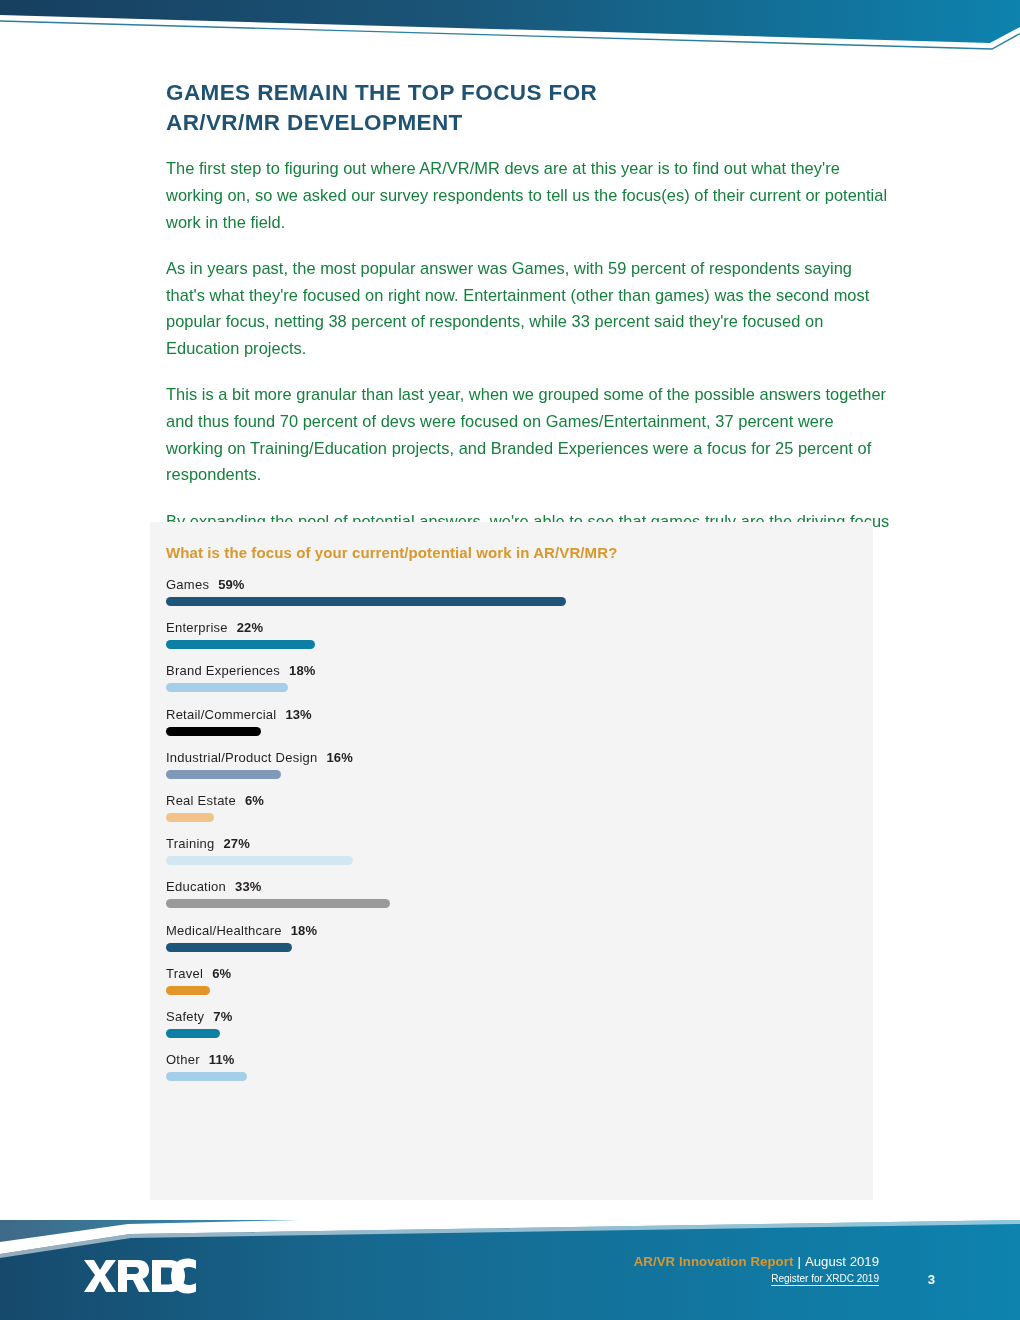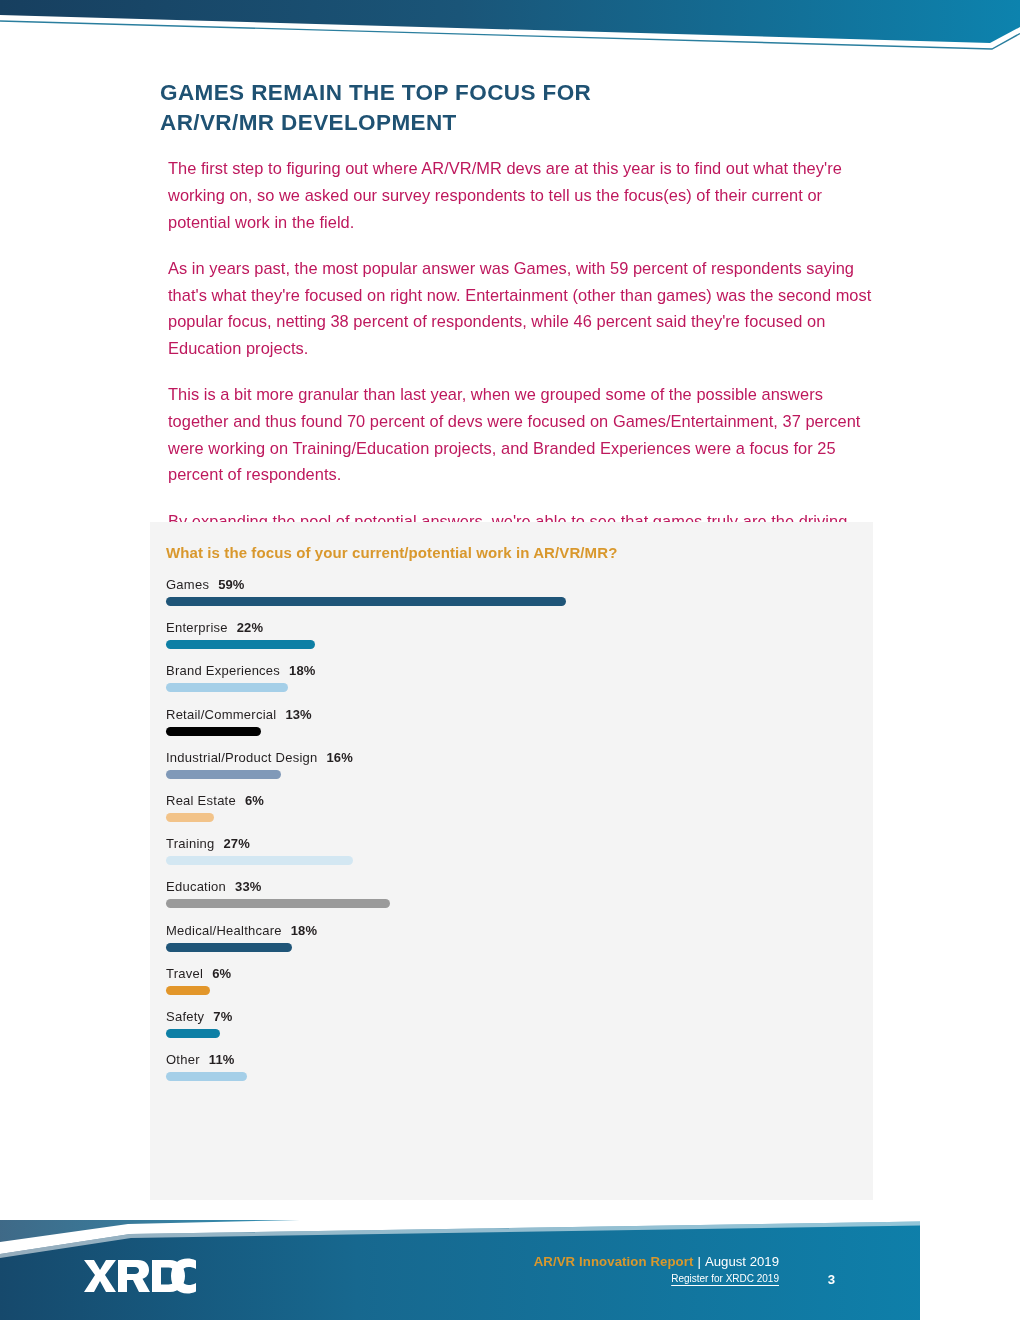--- a/index.html
+++ b/index.html
@@ -22,40 +22,40 @@
     width: 1020px;
     height: 60px;
     overflow: hidden;
   }
   .top-banner svg { display: block; }
 
   
   .content {
     position: absolute;
     top: 78px;
-    left: 160px;
+    left: 166px;
     width: 725px;
   }
 
   .page-heading {
     color: #1f5273;
     font-size: 22.5px;
     font-weight: bold;
     letter-spacing: 0.4px;
     line-height: 1.32;
     margin: 0 0 18px 0;
     text-transform: uppercase;
   }
   .page-heading .hl-line { display: block; }
 
   .body-par {
-    color: #be185d;
+    color: #15803d;
     font-size: 16.4px;
     line-height: 1.62;
-    margin: 0 0 20px 8px;
+    margin: 0 0 20px 0;
     letter-spacing: 0.05px;
   }
   .body-par:last-child { margin-bottom: 0; }
 
   
   .chart-panel {
     position: absolute;
     top: 522px;
     left: 150px;
     width: 723px;
@@ -98,21 +98,21 @@
     height: 9px;
     border-radius: 5px;
     display: block;
   }
 
   
   .footer {
     position: absolute;
     left: 0;
     bottom: 0;
-    width: 920px;
+    width: 1020px;
     height: 100px;
     overflow: hidden;
   }
   .footer-bg { position: absolute; inset: 0; }
   .footer-bg svg { display: block; }
 
   .logo {
     position: absolute;
     left: 84px;
     top: 38px;
@@ -178,21 +178,21 @@
   </svg>
 </div>
 
 <div class="content">
   <h1 class="page-heading">
     <span class="hl-line">GAMES REMAIN THE TOP FOCUS FOR</span>
     <span class="hl-line">AR/VR/MR DEVELOPMENT</span>
   </h1>
 
   <p class="body-par">The first step to figuring out where AR/VR/MR devs are at this year is to find out what they're working on, so we asked our survey respondents to tell us the focus(es) of their current or potential work in the field.</p>
-  <p class="body-par">As in years past, the most popular answer was Games, with 59 percent of respondents saying that's what they're focused on right now. Entertainment (other than games) was the second most popular focus, netting 38 percent of respondents, while 46 percent said they're focused on Education projects.</p>
+  <p class="body-par">As in years past, the most popular answer was Games, with 59 percent of respondents saying that's what they're focused on right now. Entertainment (other than games) was the second most popular focus, netting 38 percent of respondents, while 33 percent said they're focused on Education projects.</p>
   <p class="body-par">This is a bit more granular than last year, when we grouped some of the possible answers together and thus found 70 percent of devs were focused on Games/Entertainment, 37 percent were working on Training/Education projects, and Branded Experiences were a focus for 25 percent of respondents.</p>
   <p class="body-par">By expanding the pool of potential answers, we're able to see that games truly are the driving focus for AR/VR/MR development.</p>
 </div>
 
 <div class="chart-panel">
   <div class="chart-title">What is the focus of your current/potential work in AR/VR/MR?</div>
   <div class="bar-rows" id="bar-rows">
       <div class="bar-row">
         <div class="bar-label-line"><span class="bar-cat">Games</span><span class="bar-val">59%</span></div>
         <div class="bar-track">

